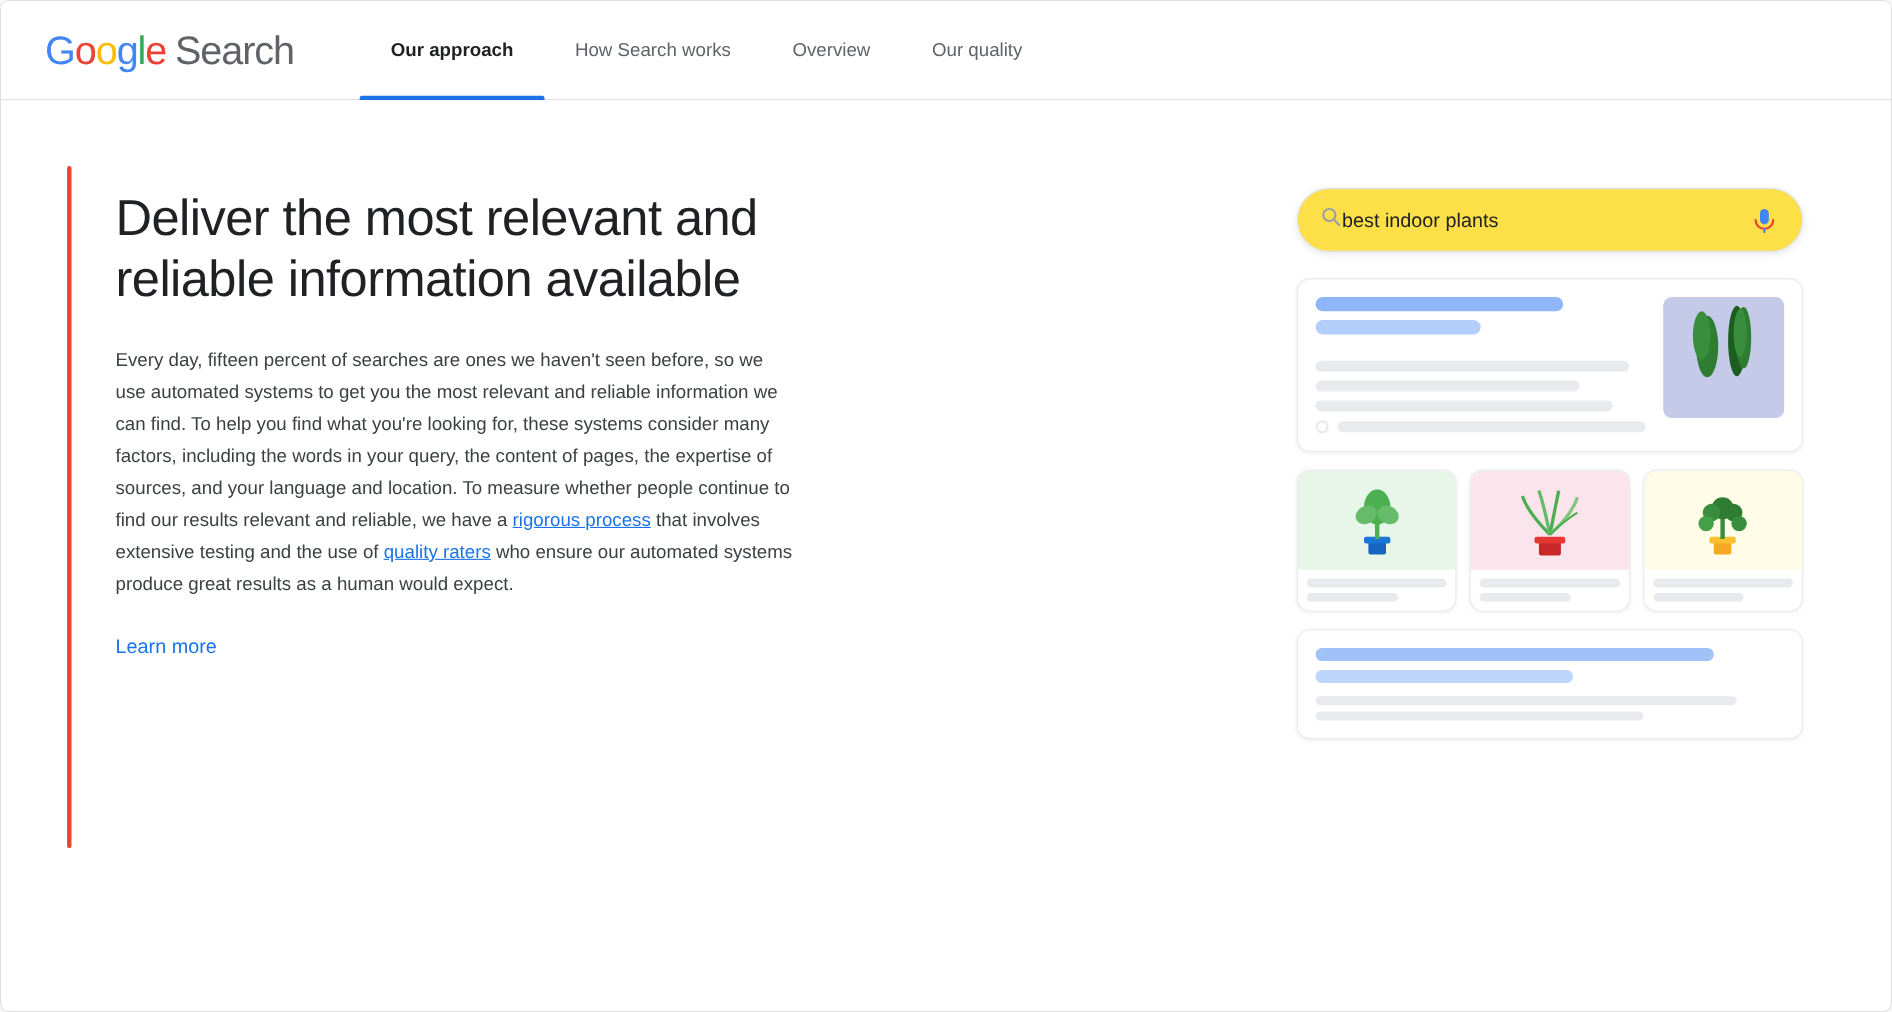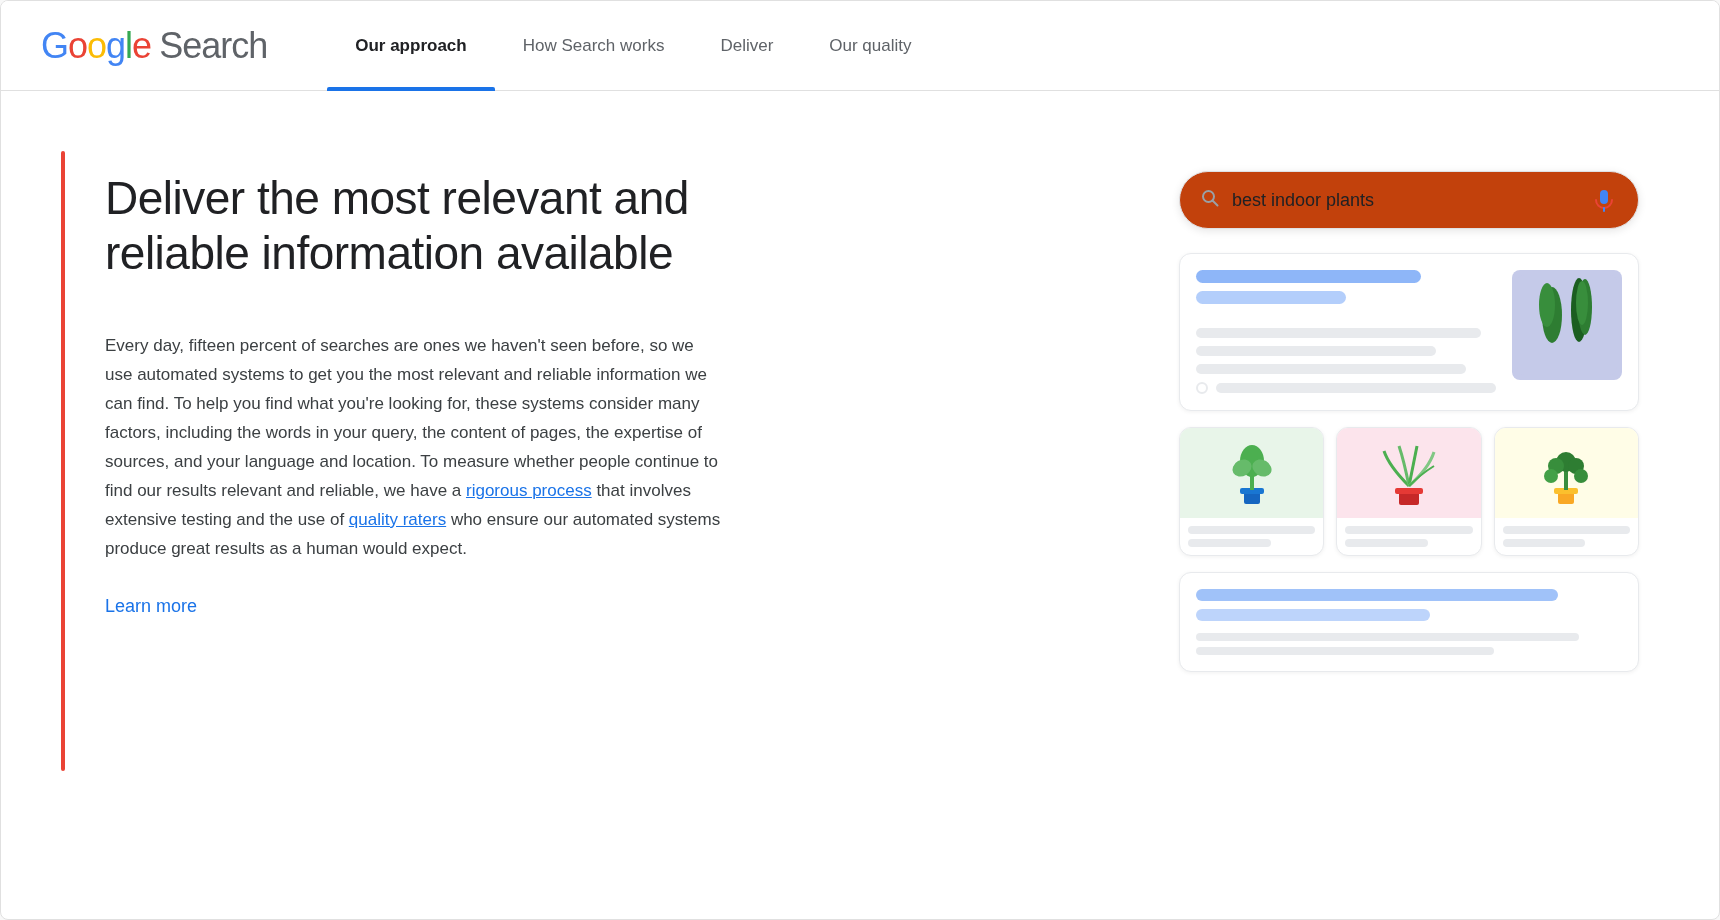--- a/index.html
+++ b/index.html
@@ -112,21 +112,21 @@
     }
     .text-content {
       max-width: 620px;
       padding-top: 20px;
     }
     .headline {
       font-size: 46px;
       font-weight: 400;
       color: #202124;
       line-height: 1.2;
-      margin-bottom: 51px;
+      margin-bottom: 33px;
       letter-spacing: -0.5px;
     }
     .body-text {
       font-size: 17px;
       color: #3c4043;
       line-height: 1.7;
       margin-bottom: 32px;
     }
     .link-text {
       color: #1a73e8;
@@ -145,26 +145,25 @@
       flex-shrink: 0;
       display: flex;
       flex-direction: column;
       gap: 16px;
       padding-top: 20px;
     }
     
     .search-bar-illus {
       display: flex;
       align-items: center;
-      background: #c2410c;
+      background: #fde047;
       border: 1px solid #dfe1e5;
       border-radius: 30px;
       padding: 14px 20px;
       box-shadow: 0 2px 8px rgba(0,0,0,0.1);
-      gap: 12px;
       margin-bottom: 8px;
     }
     .search-icon-illus {
       color: #9aa0a6;
       font-size: 20px;
     }
     .search-text-illus {
       flex: 1;
       font-size: 18px;
       color: #202124;
@@ -312,21 +311,21 @@
           <span class="logo-o2">o</span>
           <span class="logo-g2">g</span>
           <span class="logo-l">l</span>
           <span class="logo-e">e</span>
         <span class="logo-search">Search</span>
       </div>
     </div>
     <nav>
       <a class="nav-item active">Our approach</a>
       <a class="nav-item">How Search works</a>
-      <a class="nav-item">Deliver</a>
+      <a class="nav-item">Overview</a>
       <a class="nav-item">Our quality</a>
     </nav>
   </header>
 
   <div class="main-content">
 
     <div class="left-section">
       <div class="red-bar"></div>
       <div class="text-content">
         <h1 class="headline">Deliver the most relevant and reliable information available</h1>

